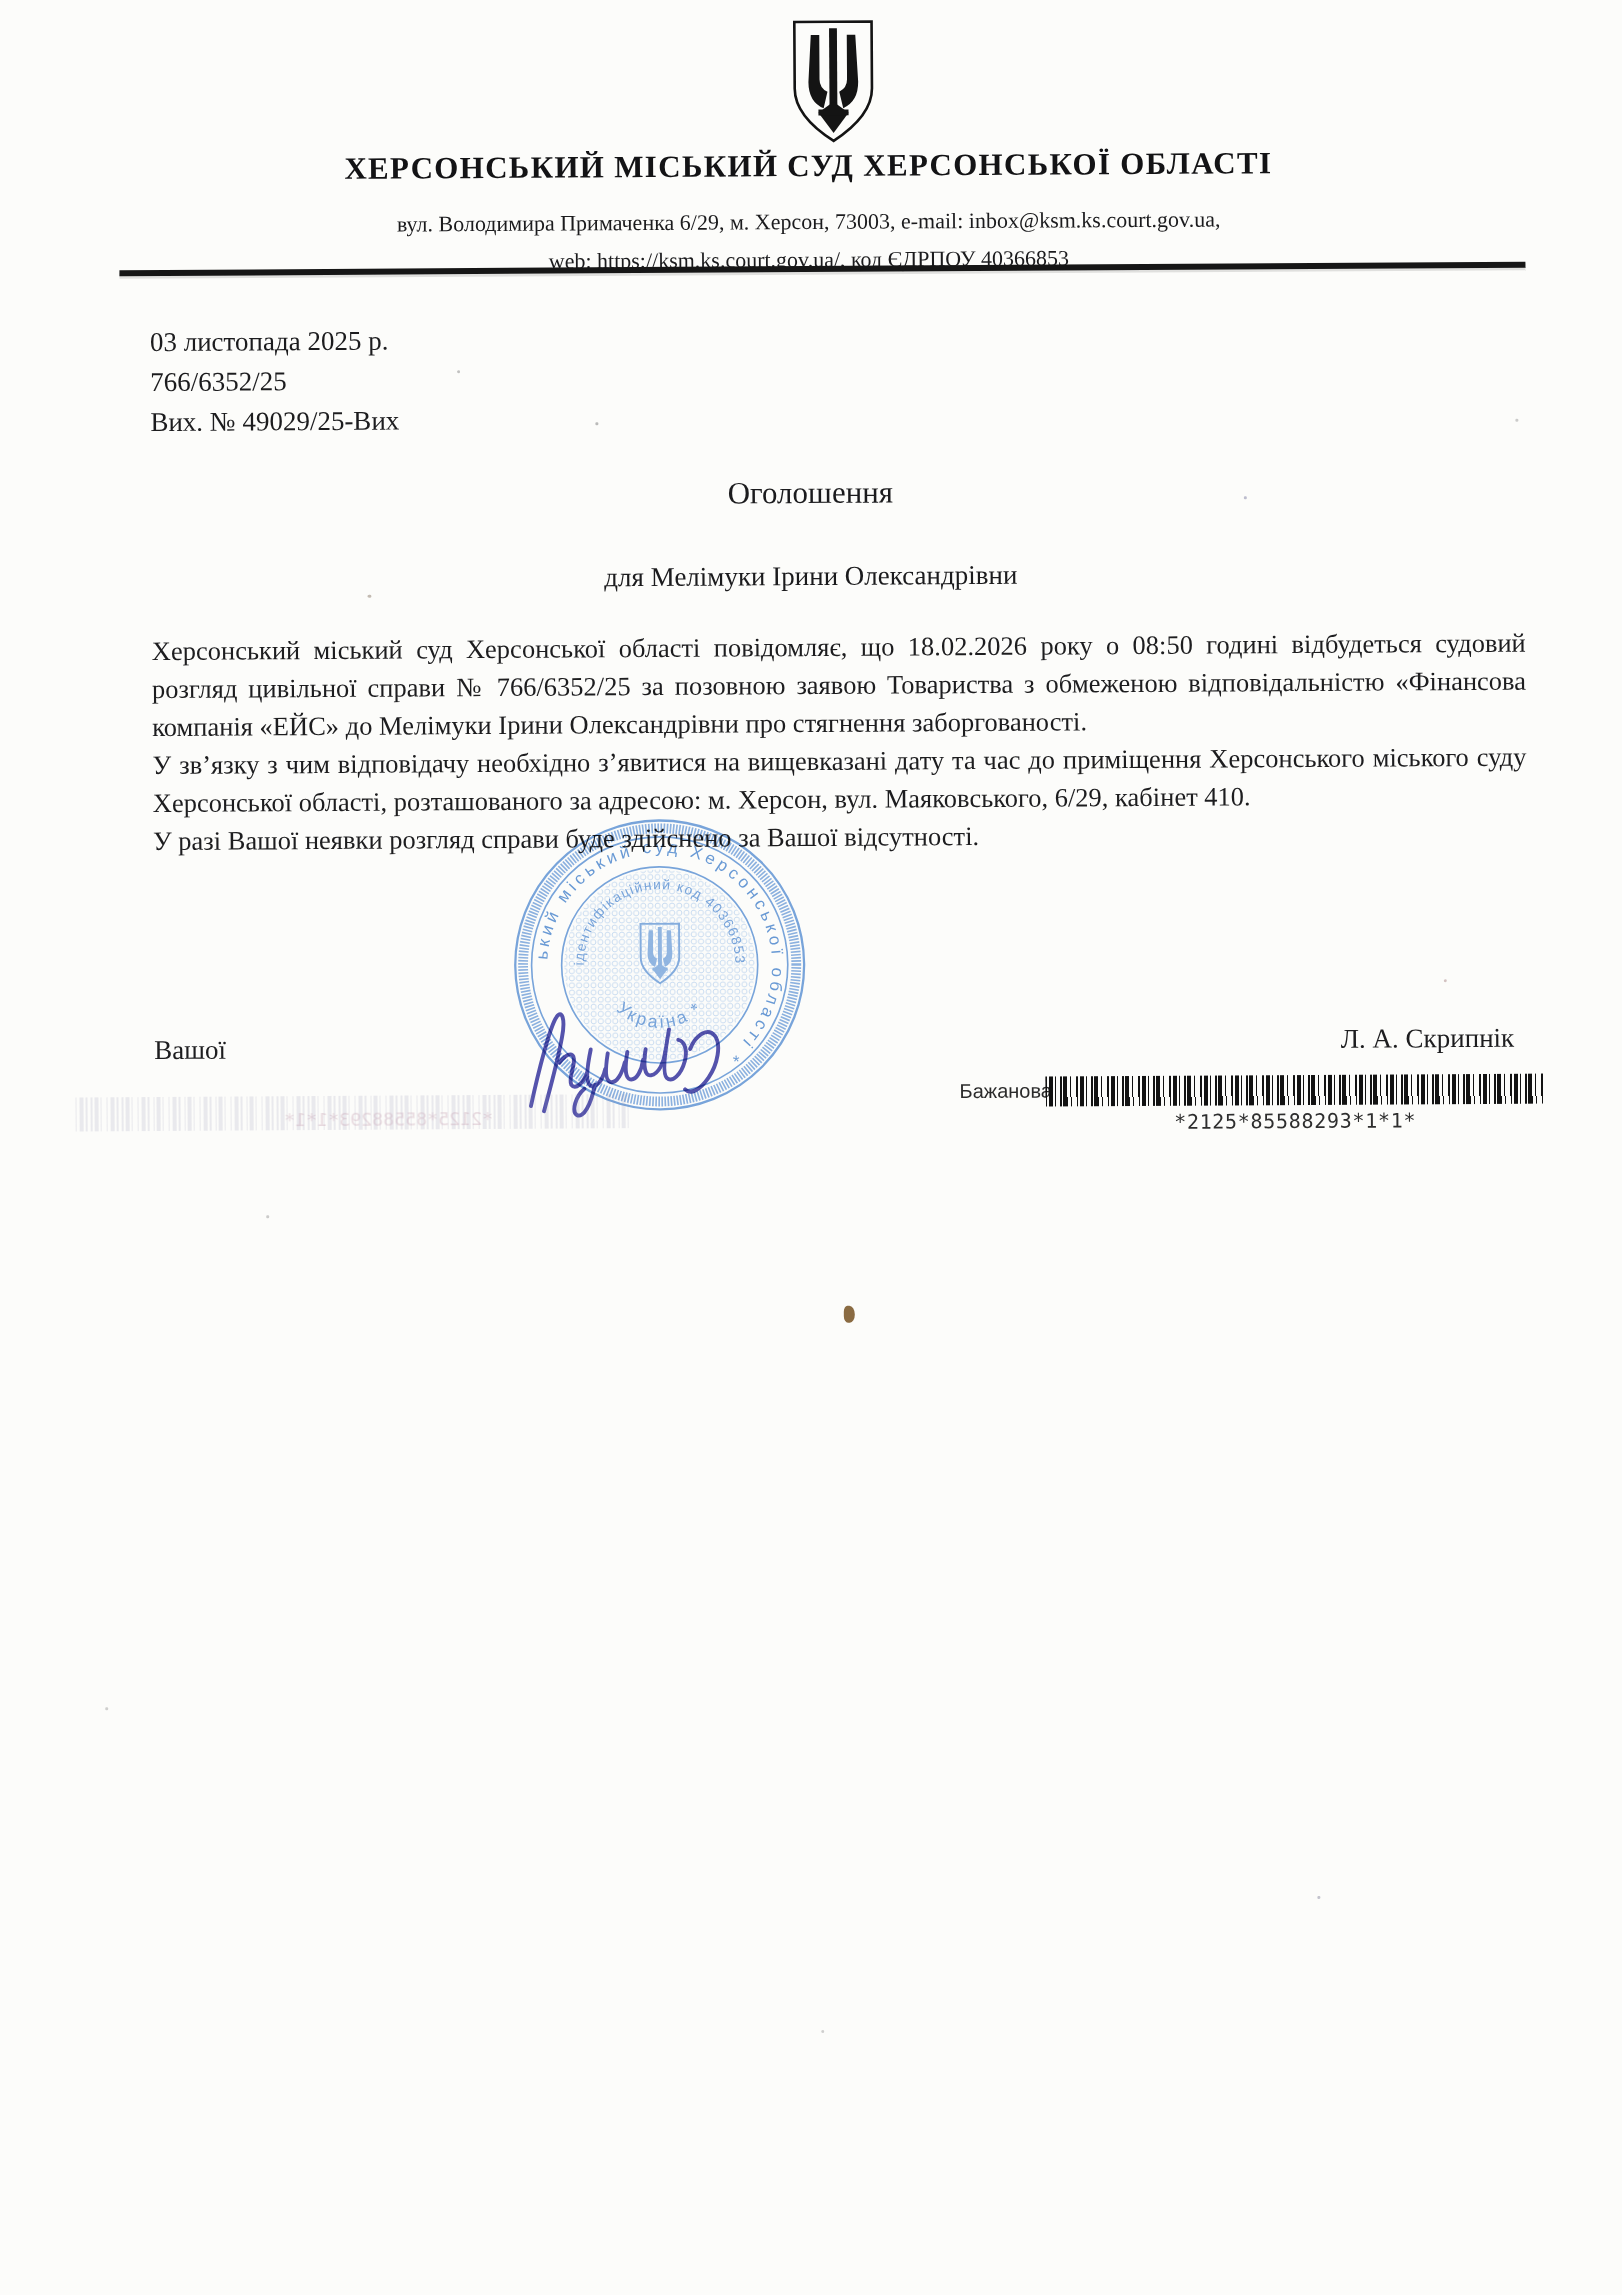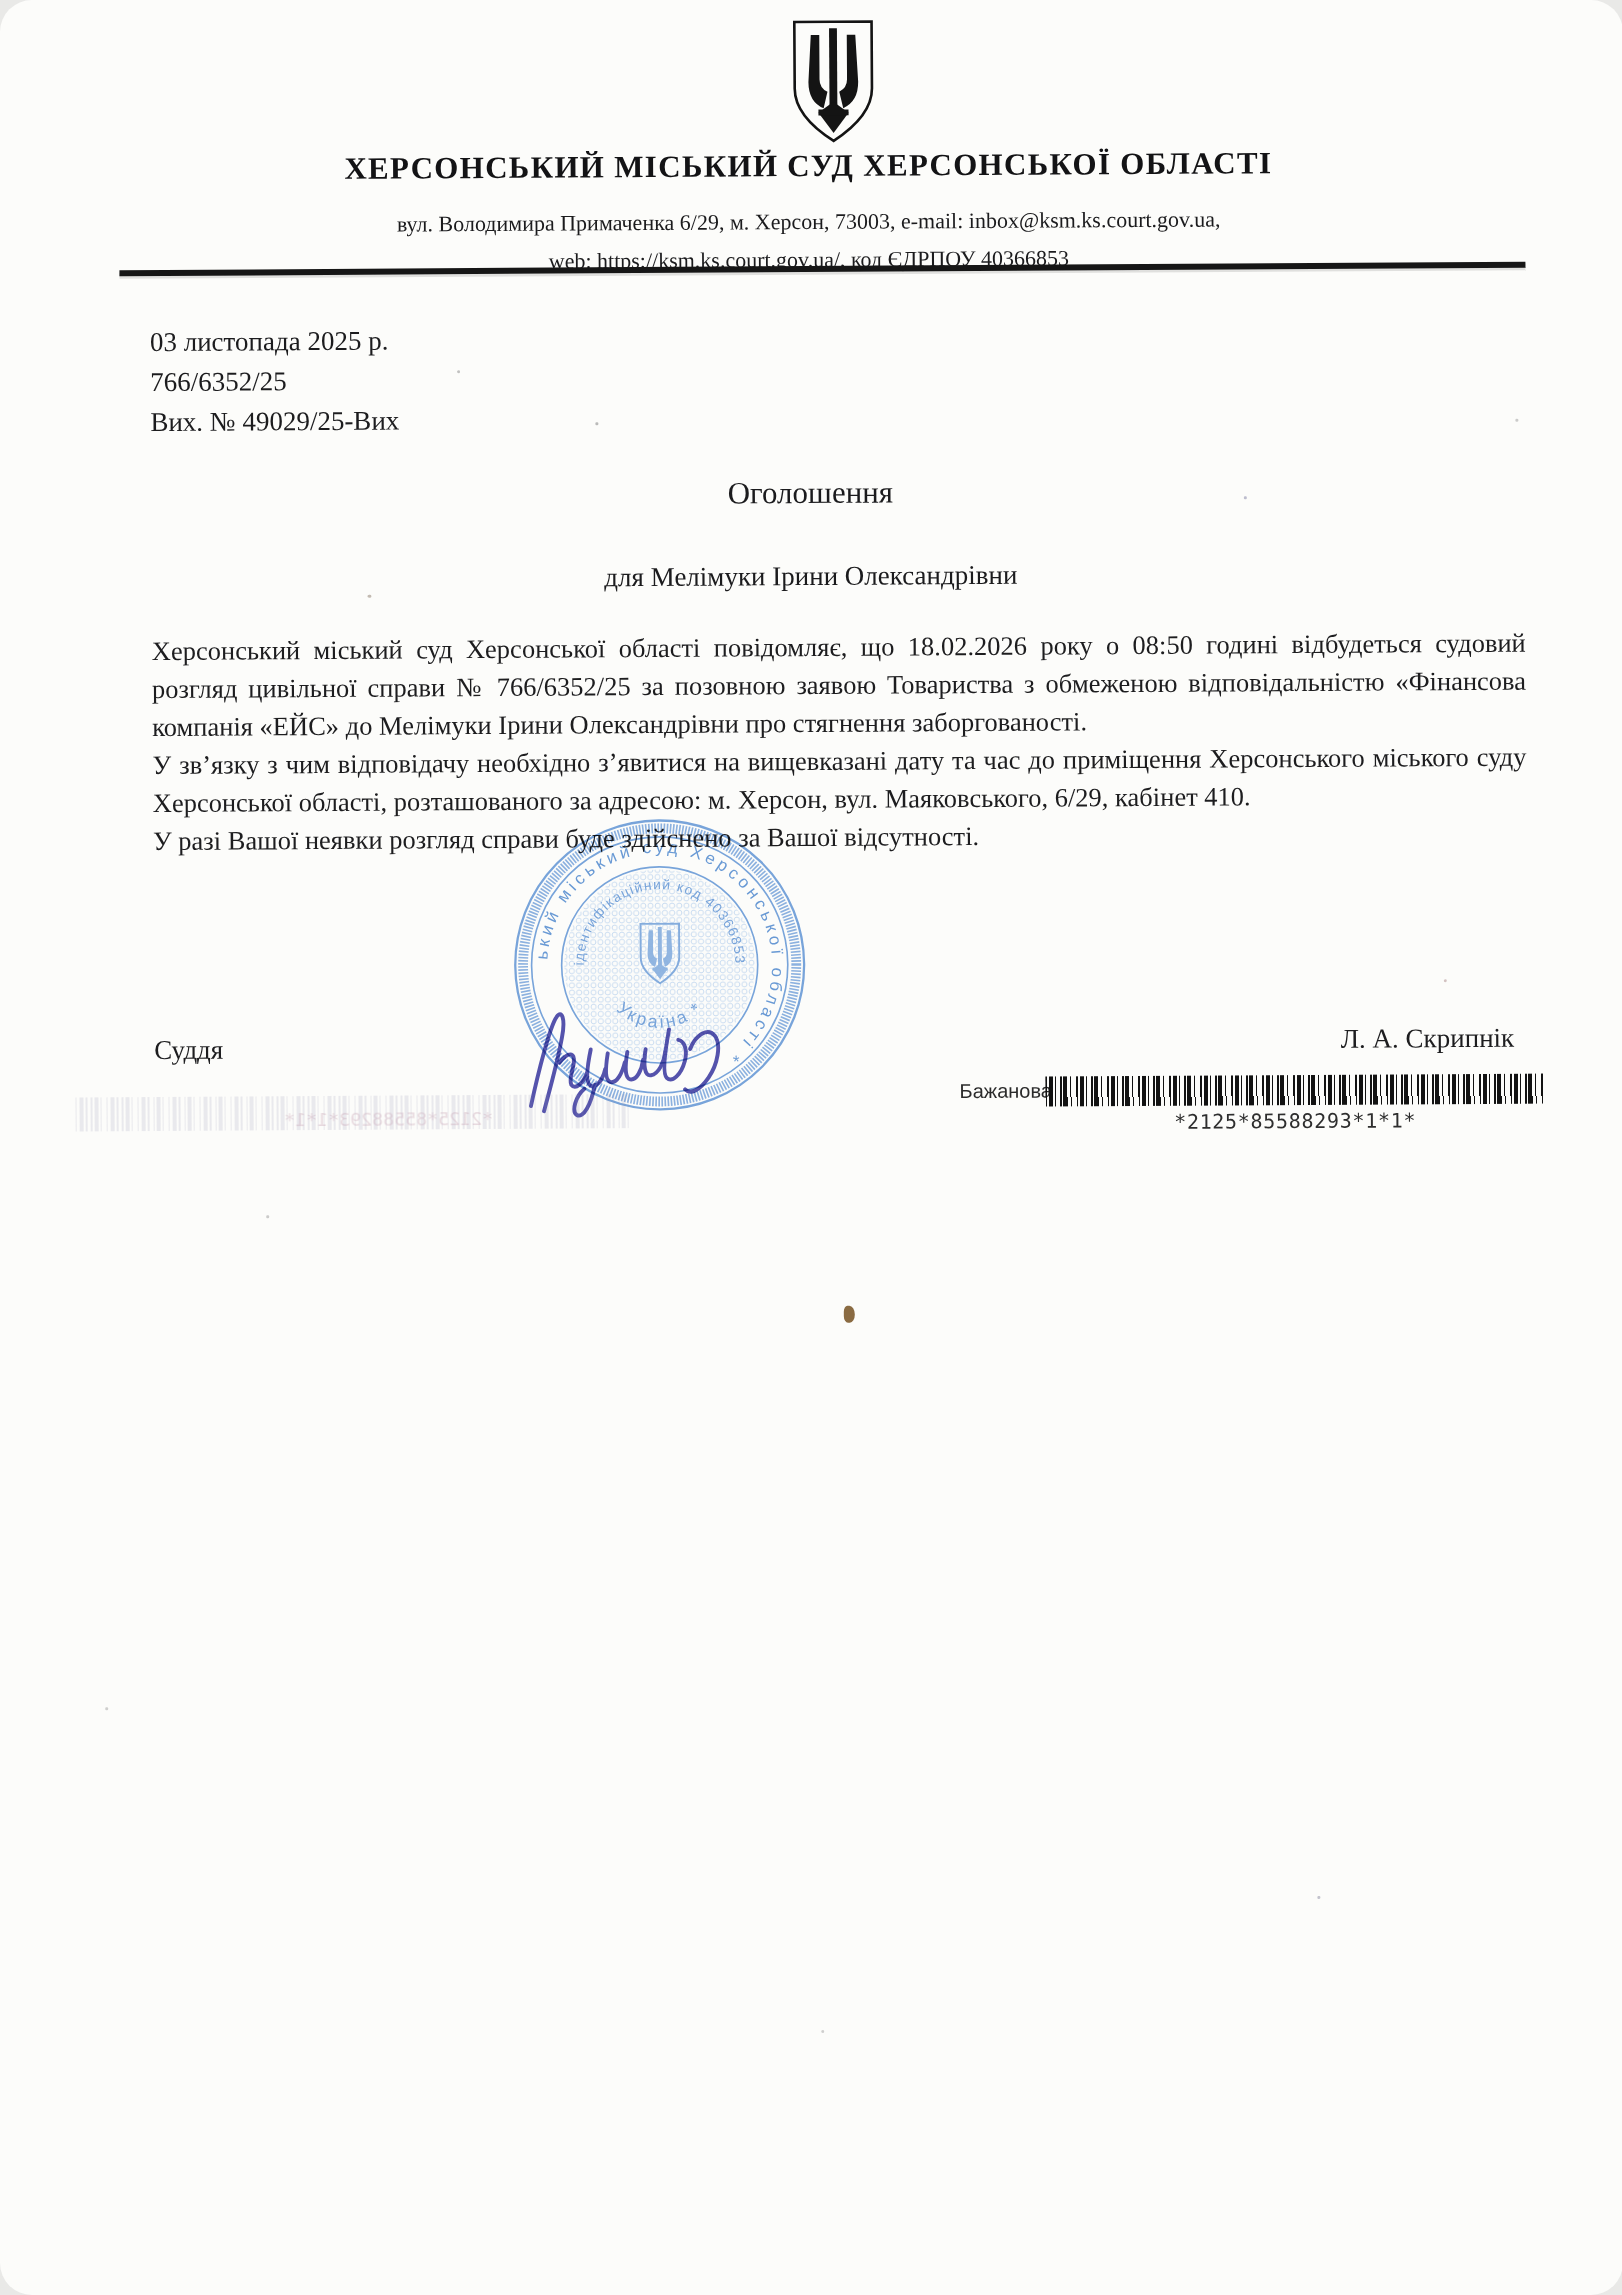--- a/index.html
+++ b/index.html
@@ -5,21 +5,20 @@
   html,body{margin:0;padding:0;}
   body{
     width:1623px;height:2295px;
     background:#e9e9e7;
     font-family:"Liberation Serif", serif;
   }
   .page{
     position:relative;width:1623px;height:2295px;overflow:hidden;
     background:#fcfcfa;
     color:#1d1d1f;
-    border-radius:32px;
   }
   .skew{
     position:absolute;inset:0;
     transform:rotate(-0.35deg);
     transform-origin:50% 30%;
   }
   
   .emblem{position:absolute;left:793px;top:18.3px;width:88px;height:127px;}
   .court-name{
     position:absolute;left:0;top:148px;width:1623px;
@@ -142,21 +141,21 @@
 
     <div class="doc-title">Оголошення</div>
     <div class="addressee">для Мелімуки Ірини Олександрівни</div>
 
     <div class="body-text">
       <p>Херсонський міський суд Херсонської області повідомляє, що 18.02.2026 року о 08:50 годині відбудеться судовий розгляд цивільної справи № 766/6352/25 за позовною заявою Товариства з обмеженою відповідальністю «Фінансова компанія «ЕЙС» до Мелімуки Ірини Олександрівни про стягнення заборгованості.</p>
       <p>У зв’язку з чим відповідачу необхідно з’явитися на вищевказані дату та час до приміщення Херсонського міського суду Херсонської області, розташованого за адресою: м. Херсон, вул. Маяковського, 6/29, кабінет 410.</p>
       <p>У разі Вашої неявки розгляд справи буде здійснено за Вашої відсутності.</p>
     </div>
 
-    <div class="judge-role">Суддя</div>
+    <div class="judge-role">Вашої</div>
     <div class="judge-name">Л. А. Скрипнік</div>
 
     <svg class="stamp" viewBox="0 0 456 456">
       <defs>
         <pattern id="guill" width="11" height="11" patternUnits="userSpaceOnUse">
           <circle cx="5.5" cy="5.5" r="4" fill="none" stroke="#aac8ea" stroke-width="1.2"></circle>
         </pattern>
         <path id="arcTop" d="M228,228 m-172,0 a172,172 0 1,1 344,0 a172,172 0 1,1 -344,0"></path>
         <path id="arcInner" d="M228,228 m-116,0 a116,116 0 1,1 232,0 a116,116 0 1,1 -232,0"></path>
         <path id="arcBottom" d="M228,228 m-96,0 a96,96 0 1,0 192,0 a96,96 0 1,0 -192,0"></path>

